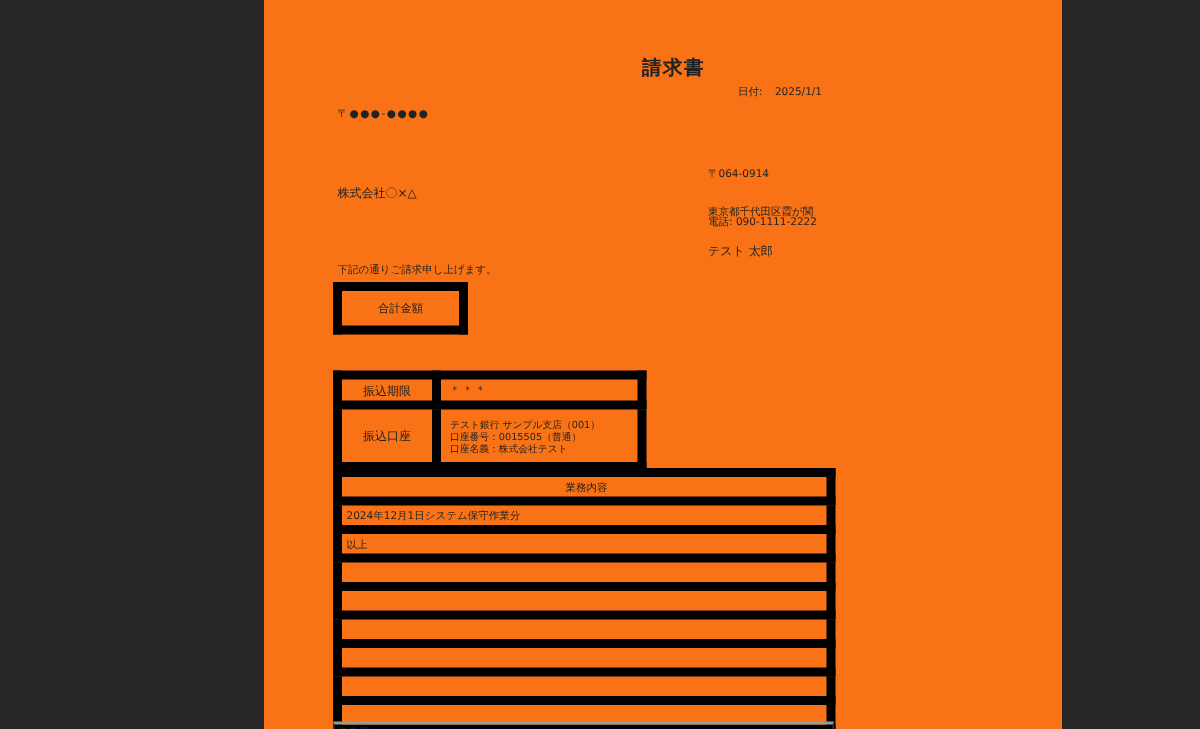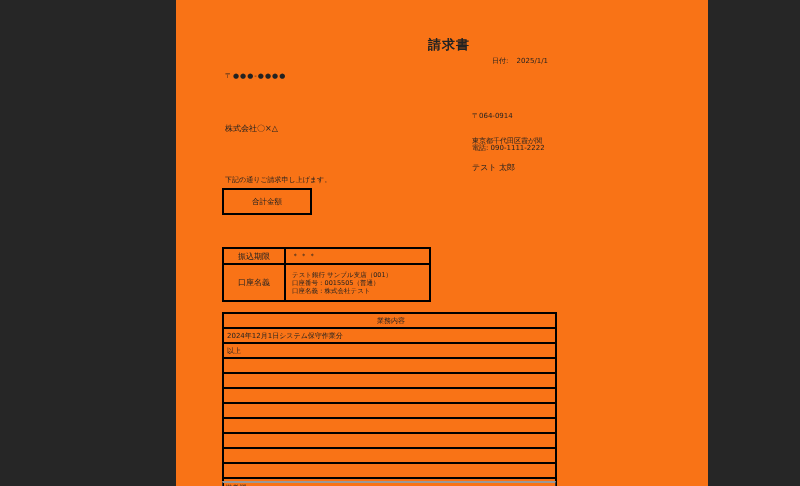--- a/index.html
+++ b/index.html
@@ -3,21 +3,21 @@
 <meta charset="utf-8">
 <style>
   html, body { margin:0; padding:0; }
   body { width:800px; height:486px; background:#262626; position:relative; overflow:hidden; font-family:"DejaVu Sans", "Liberation Sans", sans-serif; color:#222; }
   .page { position:absolute; left:176px; top:0; width:532px; height:486px; background:#f97316; }
   .abs { position:absolute; white-space:nowrap; }
   .title { left:0; width:100%; top:36px; text-align:center; font-size:13px; font-weight:bold; letter-spacing:1px; padding-left:14px; box-sizing:border-box; }
   .small { font-size:7px; }
   .med { font-size:8px; }
   table { border-collapse:collapse; position:absolute; }
-  td { border:2px solid #000000; padding:0; font-size:7.5px; }
+  td { border:6px solid #000000; padding:0; font-size:7.5px; }
   .total td { text-align:center; }
   .pay td.lbl { text-align:center; font-size:8px; width:60px; }
   .pay td.val { padding-left:6px; font-size:6.5px; line-height:8px; }
   .work td { height:13px; padding-left:3px; font-size:7px; }
   .work td.hdr { text-align:center; }
   .remarks { position:absolute; left:46px; top:481px; width:334px; height:20px; border:1px solid #333; border-top:2px solid #999; box-sizing:border-box; font-size:7px; padding-left:2px; }
 </style>
 </head>
 <body>
 
@@ -47,21 +47,21 @@
   </tbody>
     </table>
 
   <table class="pay" style="left:46px; top:247px; width:209px;">
     <tbody>
         <tr>
       <td class="lbl" style="height:14px;margin-top:41px;">振込期限</td>
       <td class="val" style="letter-spacing:2px;">＊＊＊</td>
     </tr>
     <tr>
-      <td class="lbl" style="height:35px;">口座名義</td>
+      <td class="lbl" style="height:35px;">振込口座</td>
       <td class="val">
         <div>テスト銀行 サンプル支店（001）</div>
         <div>口座番号：0015505（普通）</div>
         <div>口座名義：株式会社テスト</div>
       </td>
     </tr>
   </tbody>
     </table>
 
   <table class="work" style="left:46px; top:312px; width:335px;border-radius:29px;">

